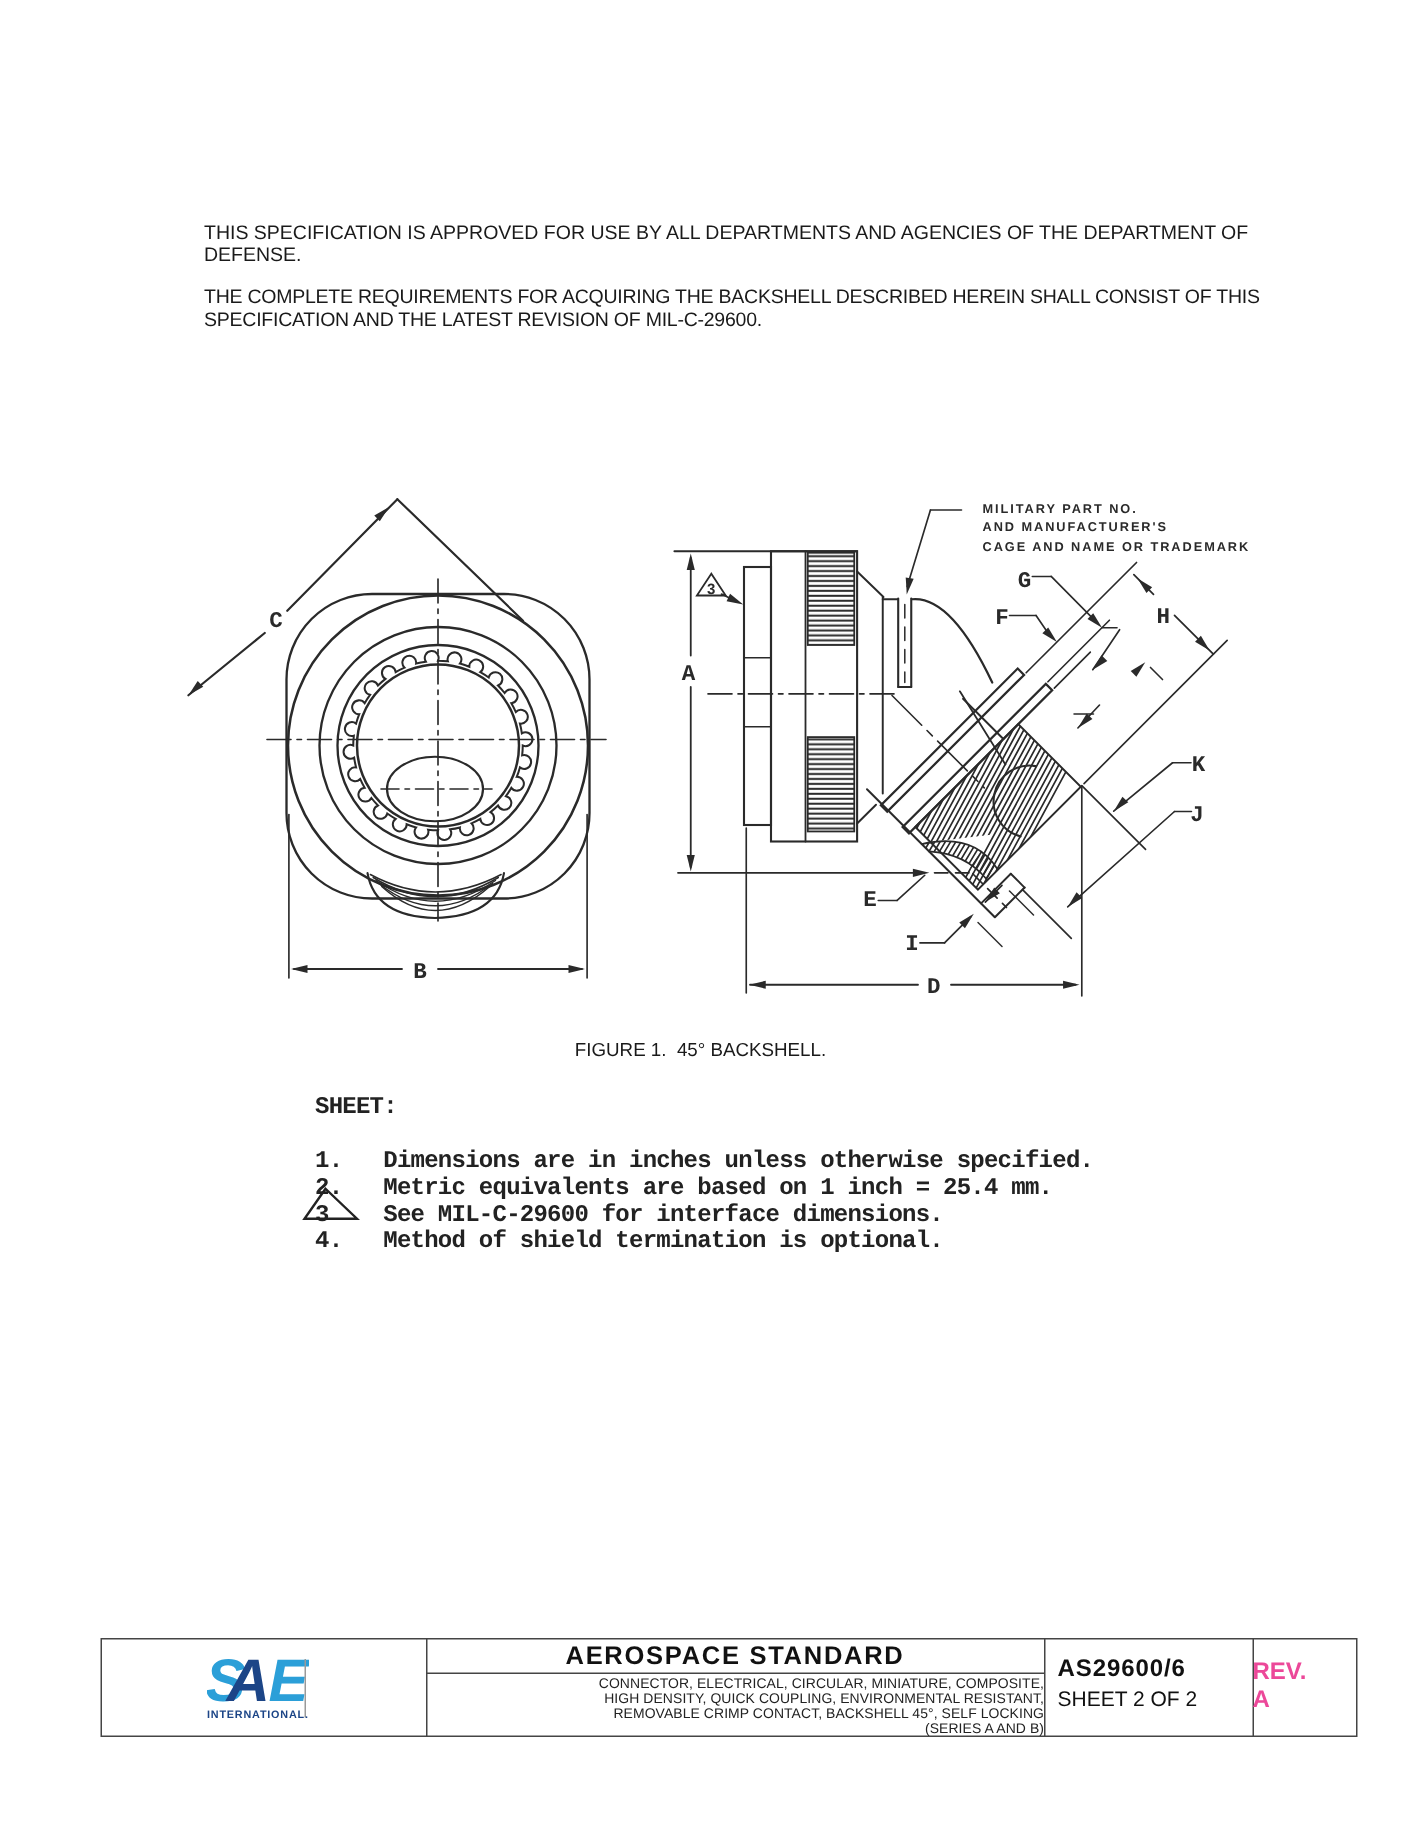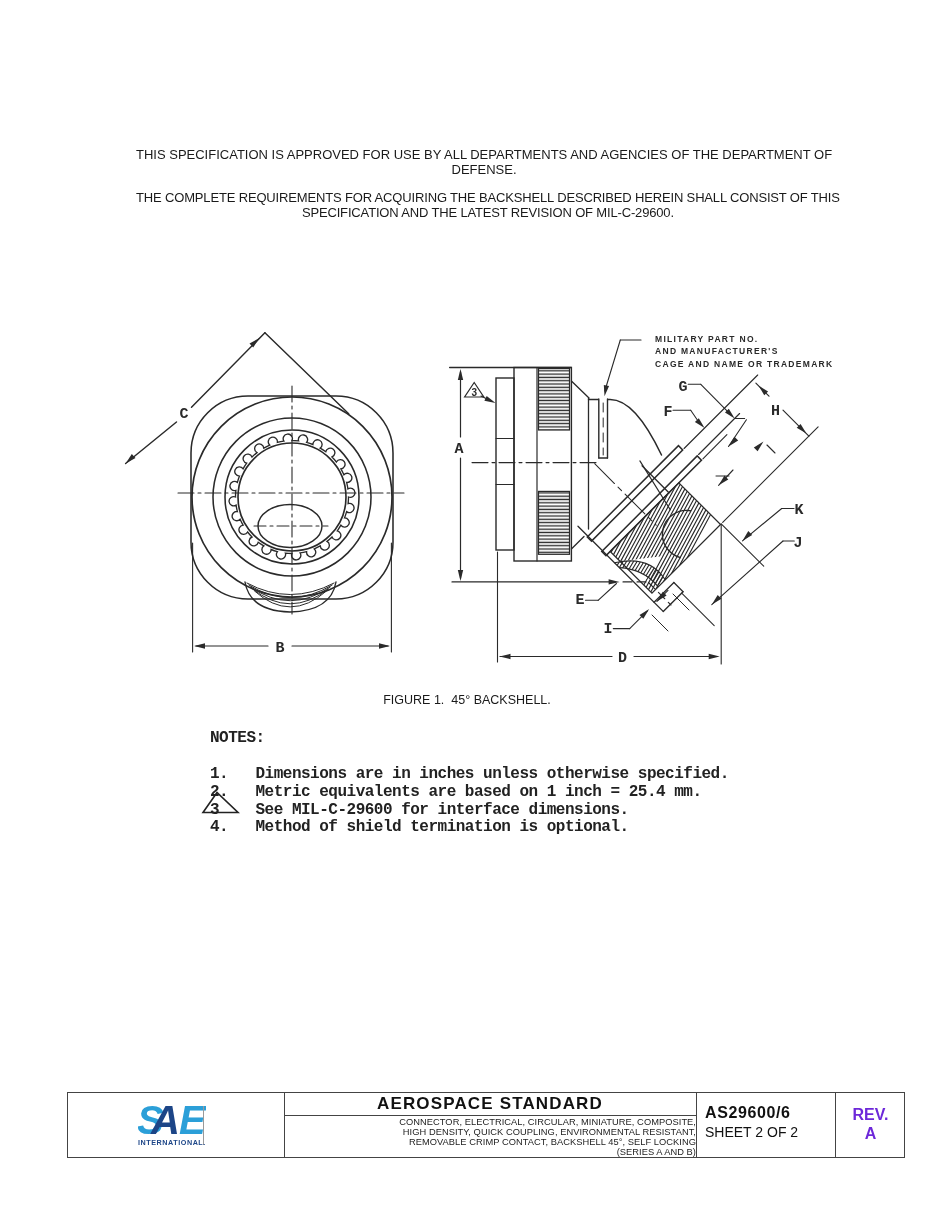--- a/index.html
+++ b/index.html
@@ -1,15 +1,15 @@
 <!DOCTYPE html>
 <html><head><meta charset="utf-8">
 <style>
 html,body{margin:0;padding:0;background:#fff;width:950px;height:1230px;position:relative;font-family:'Liberation Sans',sans-serif;-webkit-font-smoothing:antialiased;}
-.para{position:absolute;left:136px;font-size:13px;line-height:15px;color:#1a1a1a;white-space:nowrap;text-align:center;}
+.para{position:absolute;left:136px;font-size:13px;line-height:15px;color:#1a1a1a;white-space:nowrap;}
 .mono{position:absolute;font-family:'Liberation Mono',monospace;font-weight:bold;color:#222;font-size:16px;letter-spacing:-0.5px;white-space:pre;}
 </style></head>
 <body>
 <div class="para" style="top:147px">THIS SPECIFICATION IS APPROVED FOR USE BY ALL DEPARTMENTS AND AGENCIES OF THE DEPARTMENT OF<br>DEFENSE.</div>
 <div class="para" style="top:190px;letter-spacing:-0.16px">THE COMPLETE REQUIREMENTS FOR ACQUIRING THE BACKSHELL DESCRIBED HEREIN SHALL CONSIST OF THIS<br>SPECIFICATION AND THE LATEST REVISION OF MIL-C-29600.</div>
 
 <svg width="950" height="1230" viewBox="0 0 950 1230" style="position:absolute;top:0;left:0">
 <defs>
 <pattern id="knurlH" width="10" height="3.3" patternUnits="userSpaceOnUse">
   <line x1="0" y1="1.2" x2="10" y2="1.2" stroke="#2a2a2a" stroke-width="1.35"></line>
@@ -201,41 +201,41 @@
 <div style="position:absolute;left:791px;top:501.5px;width:16px;text-align:center;font:bold 15px 'Liberation Mono',monospace;color:#2a2a2a">K</div>
 <div style="position:absolute;left:790px;top:535px;width:16px;text-align:center;font:bold 15px 'Liberation Mono',monospace;color:#2a2a2a">J</div>
 <div style="position:absolute;left:572px;top:592px;width:16px;text-align:center;font:bold 15px 'Liberation Mono',monospace;color:#2a2a2a">E</div>
 <div style="position:absolute;left:600px;top:621px;width:16px;text-align:center;font:bold 15px 'Liberation Mono',monospace;color:#2a2a2a">I</div>
 <div style="position:absolute;left:614.5px;top:650px;width:16px;text-align:center;font:bold 15px 'Liberation Mono',monospace;color:#2a2a2a">D</div>
 
 <div style="position:absolute;left:655px;top:333px;font:bold 8.5px 'Liberation Sans',sans-serif;color:#2a2a2a;line-height:12.3px;letter-spacing:1.3px">MILITARY PART NO.<br>AND MANUFACTURER'S<br>CAGE AND NAME OR TRADEMARK</div>
 
 <div style="position:absolute;left:-8px;top:693px;width:950px;text-align:center;font-size:12.5px;color:#1a1a1a">FIGURE 1.&nbsp; 45° BACKSHELL.</div>
 
-<div class="mono" style="left:210px;top:729px">NOTES:</div>
+<div class="mono" style="left:210px;top:729px">SHEET:</div>
 <div class="mono" style="left:210px;top:766px;line-height:17.8px">1.&nbsp;&nbsp;&nbsp;Dimensions are in inches unless otherwise specified.
 2.&nbsp;&nbsp;&nbsp;Metric equivalents are based on 1 inch = 25.4 mm.
 3&nbsp;&nbsp;&nbsp;&nbsp;See MIL-C-29600 for interface dimensions.
 4.&nbsp;&nbsp;&nbsp;Method of shield termination is optional.</div>
 <svg width="44" height="26" viewBox="0 0 44 26" style="position:absolute;left:200px;top:791px">
     <path d="M17 1.5 L3 21.5 L38 21.5 Z" fill="none" stroke="#222" stroke-width="1.6"></path>
   </svg>
 
 <div style="position:absolute;left:67px;top:1092px;width:838px;height:66px;border:1.5px solid #444;box-sizing:border-box"></div>
 <div style="position:absolute;left:284px;top:1092px;width:0;height:66px;border-left:1.5px solid #444"></div>
 <div style="position:absolute;left:696px;top:1092px;width:0;height:66px;border-left:1.5px solid #444"></div>
 <div style="position:absolute;left:835px;top:1092px;width:0;height:66px;border-left:1.5px solid #444"></div>
 <div style="position:absolute;left:284px;top:1115px;width:412px;height:0;border-top:1.2px solid #444"></div>
 
 <div style="position:absolute;left:284px;top:1094px;width:412px;text-align:center;font:bold 17px 'Liberation Sans',sans-serif;color:#111;letter-spacing:1.15px">AEROSPACE STANDARD</div>
 <div style="position:absolute;left:284px;top:1116.5px;width:412px;text-align:right;font-size:9.3px;line-height:10.2px;color:#222;letter-spacing:0.05px">CONNECTOR, ELECTRICAL, CIRCULAR, MINIATURE, COMPOSITE,<br>HIGH DENSITY, QUICK COUPLING, ENVIRONMENTAL RESISTANT,<br>REMOVABLE CRIMP CONTACT, BACKSHELL 45°, SELF LOCKING<br>(SERIES A AND B)</div>
 
 <div style="position:absolute;left:705px;top:1104px;font:bold 16px 'Liberation Sans',sans-serif;letter-spacing:0.6px;color:#111">AS29600/6</div>
 <div style="position:absolute;left:705px;top:1124px;font-size:14px;color:#111">SHEET 2 OF 2</div>
-<div style="position:absolute;left:835px;top:1105px;width:71px;text-align:center;font:bold 16px 'Liberation Sans',sans-serif;color:#6d28d9;line-height:19px">REV.<br>A</div>
+<div style="position:absolute;left:835px;top:1105px;width:71px;text-align:left;font:bold 16px 'Liberation Sans',sans-serif;color:#ec4899;line-height:19px">REV.<br>A</div>
 
 <div style="position:absolute;left:138px;top:1103px;width:68px;height:44px">
 <svg width="68" height="44" viewBox="0 0 68 44">
 <text x="-1" y="31" font-family="Liberation Sans, sans-serif" font-style="italic" font-weight="bold" font-size="40" fill="#2b9fd8">S</text>
 <text x="41" y="31" font-family="Liberation Sans, sans-serif" font-style="italic" font-weight="bold" font-size="40" fill="#2b9fd8">E</text>
 <text x="13" y="31" font-family="Liberation Sans, sans-serif" font-style="italic" font-weight="bold" font-size="40" fill="#1c4587">A</text>
 <line x1="65.5" y1="3" x2="65.5" y2="42" stroke="#9a9a9a" stroke-width="1"></line>
 <text x="0" y="42" font-family="Liberation Sans, sans-serif" font-weight="bold" font-size="7.2" fill="#1c4587" letter-spacing="0.55">INTERNATIONAL.</text>
 </svg>
 </div>

